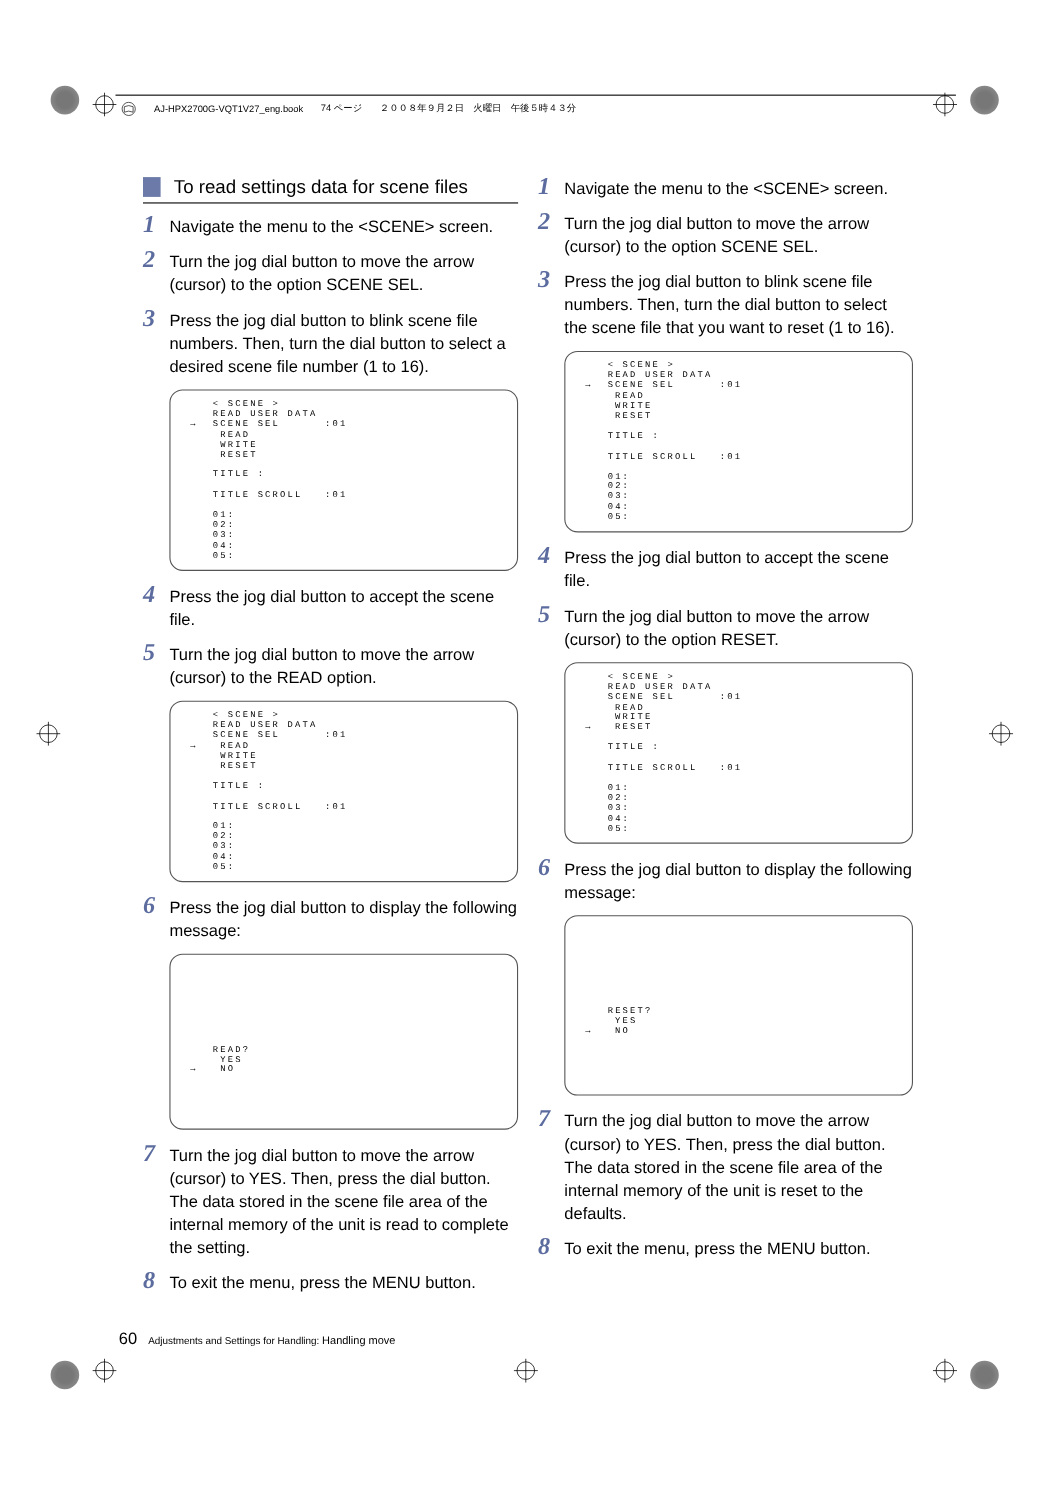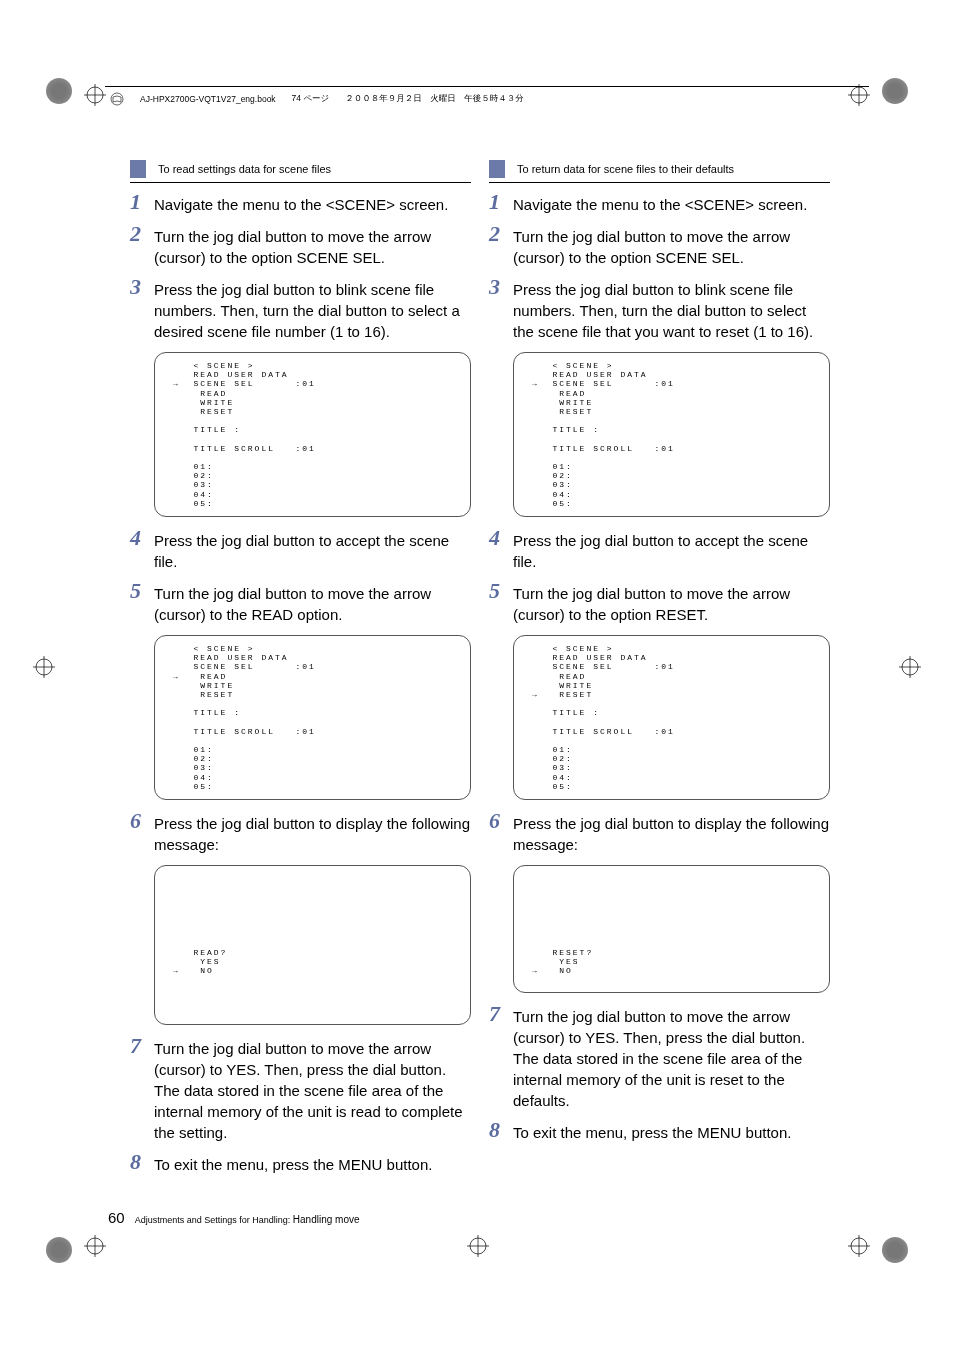--- a/index.html
+++ b/index.html
@@ -39,21 +39,21 @@
     .col-hdr {
       display: flex; align-items: center; margin-bottom: 10px;
       border-bottom: 1px solid #000;
       padding-bottom: 4px;
       gap: 8px;
     }
     .blue-block {
       width: 16px; height: 18px; background: #6b7aa8; display: inline-block;
       margin-right: 4px;
     }
-    .col-hdr-text { font-size: 11px; }
+    .col-hdr-text { font-size: 17px; }
     .step { display: flex; align-items: flex-start; margin-bottom: 10px; }
     .step-num {
       font-family: "Times New Roman", Georgia, serif;
       font-style: italic; font-weight: bold;
       font-size: 22px; color: #5c6c9f;
       width: 24px; flex: none; line-height: 1; margin-top: -2px;
     }
     .step-text { font-size: 15px; line-height: 1.4; flex: 1; padding-top: 1px; }
     .code-box {
       border: 1px solid #555;
@@ -233,24 +233,20 @@
           <span class="step-text" style="white-space:pre-line">Turn the jog dial button to move the arrow (cursor) to YES. Then, press the dial button.
 The data stored in the scene file area of the internal memory of the unit is read to complete the setting.</span>
         </div>
       <div class="step">
           <span class="step-num">8</span>
           <span class="step-text">To exit the menu, press the MENU button.</span>
         </div>
     </div>
 
     <div class="col">
-      <div class="col-hdr">
-        <span class="blue-block"></span>
-        <span class="col-hdr-text">To return data for scene files to their defaults</span>
-      </div>
 
       <div class="step">
           <span class="step-num">1</span>
           <span class="step-text">Navigate the menu to the &lt;SCENE&gt; screen.</span>
         </div>
       <div class="step">
           <span class="step-num">2</span>
           <span class="step-text">Turn the jog dial button to move the arrow (cursor) to the option SCENE SEL.</span>
         </div>
       <div class="step">
@@ -299,21 +295,21 @@
    02:
    03:
    04:
    05:</span></div>
 
       <div class="step">
           <span class="step-num">6</span>
           <span class="step-text">Press the jog dial button to display the following message:</span>
         </div>
 
-      <div class="code-box" style="height:128px"><span>
+      <div class="code-box" style="height:164px"><span>
 
 
 
 
 
 
 
    RESET?
     YES
 →   NO</span></div>

